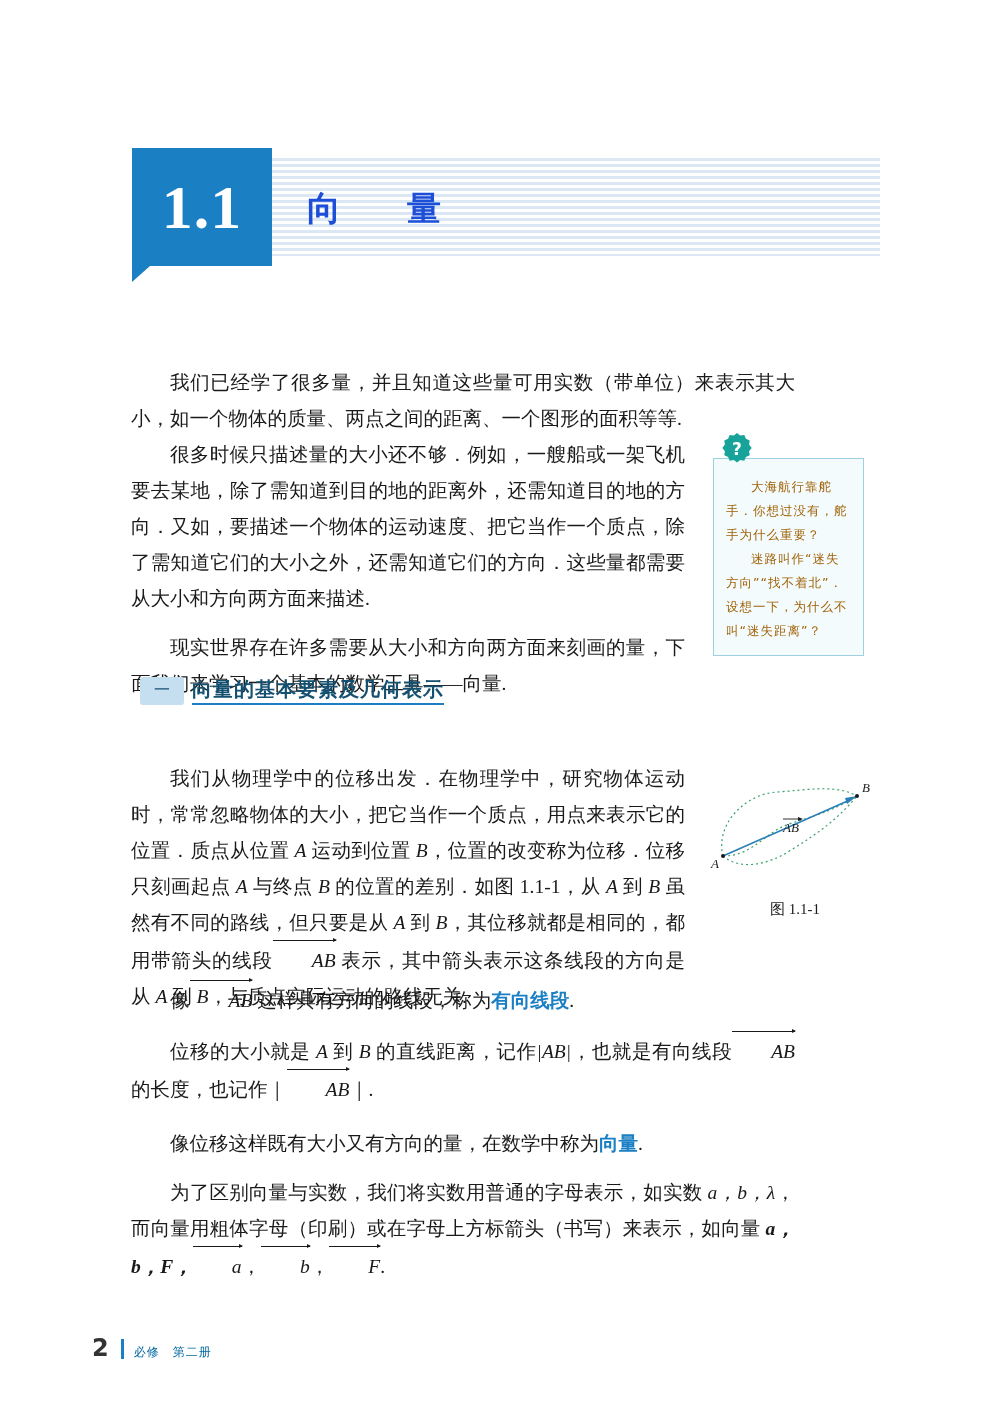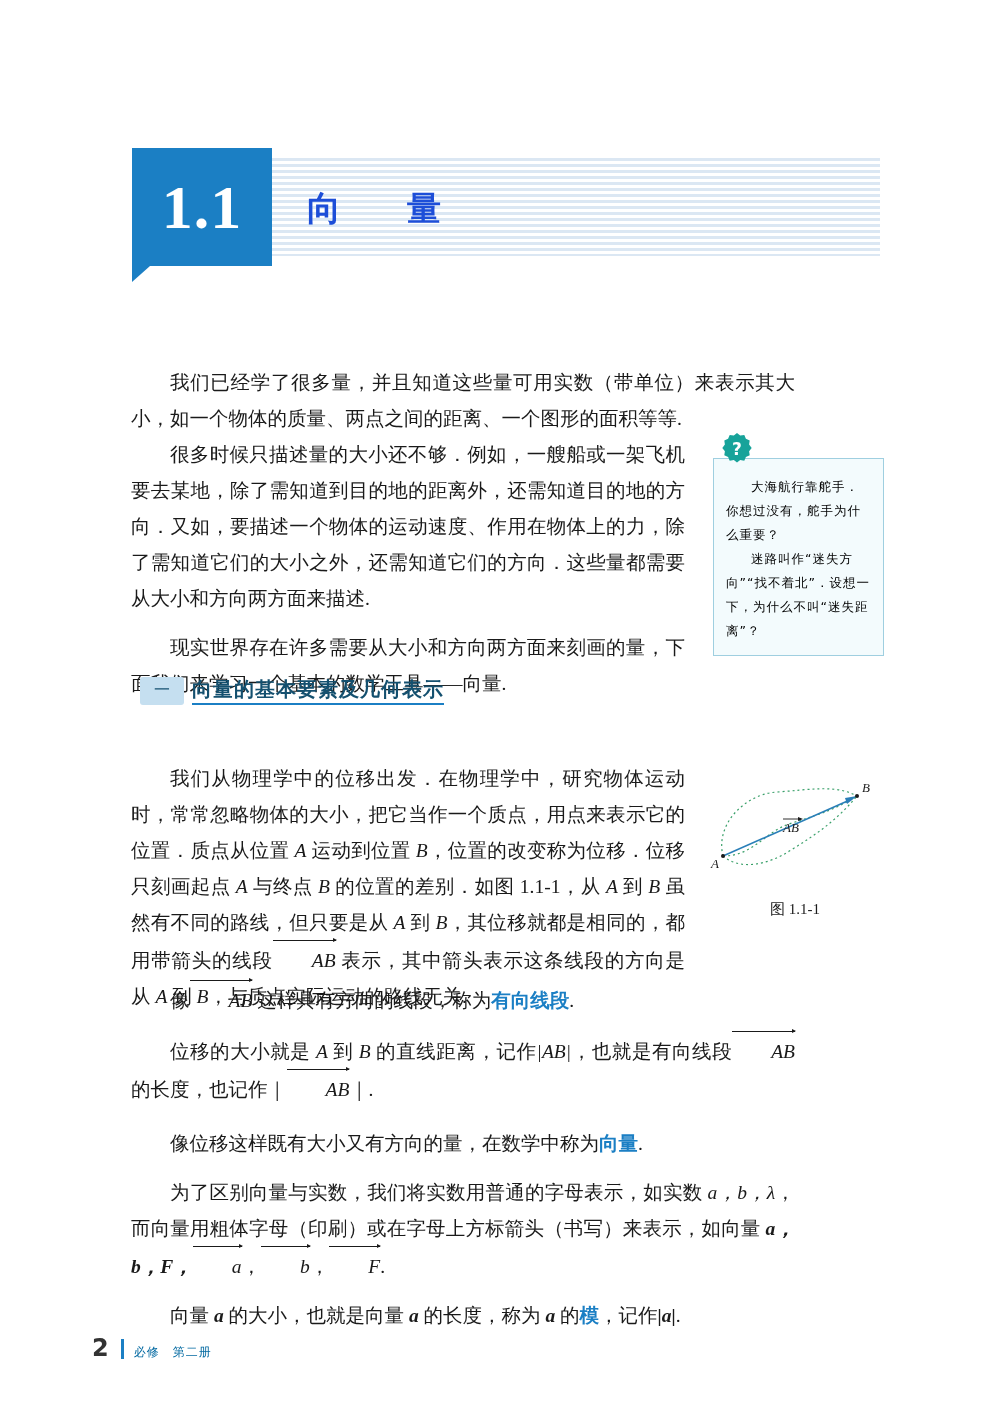--- a/index.html
+++ b/index.html
@@ -107,30 +107,30 @@
     font-size: 19.5px;
     line-height: 36px;
     text-align: justify;
   }
 
   
   .think-box {
     position: absolute;
     left: 713px;
     top: 458px;
-    width: 171px;
+    width: 151px;
     min-height: 190px;
     border: 1px solid #9fcfe0;
     background: #f3fbfd;
     box-sizing: border-box;
     padding: 16px 12px 12px 12px;
     font-family: "DejaVu Sans", "Liberation Sans", sans-serif;
     font-size: 12.5px;
     line-height: 24px;
-    color: #000000;
+    color: #a16207;
     letter-spacing: 1px;
   }
   .think-box p {
     margin: 0;
     text-indent: 2em;
   }
   .q-badge {
     position: absolute;
     left: 720px;
     top: 432px;
@@ -240,21 +240,21 @@
   <div class="chapter-stripes"></div>
   <div class="chapter-number-box">1.1</div>
   <div class="chapter-title">向　量</div>
 </div>
 
 <div class="intro-wide">
   <p class="para">我们已经学了很多量，并且知道这些量可用实数（带单位）来表示其大小，如一个物体的质量、两点之间的距离、一个图形的面积等等.</p>
 </div>
 
 <div class="narrow-block">
-  <p class="para">很多时候只描述量的大小还不够．例如，一艘船或一架飞机要去某地，除了需知道到目的地的距离外，还需知道目的地的方向．又如，要描述一个物体的运动速度、作用在物体上的力，除了需知道它们的大小之外，还需知道它们的方向．这些量都需要从大小和方向两方面来描述.</p>
+  <p class="para">很多时候只描述量的大小还不够．例如，一艘船或一架飞机要去某地，除了需知道到目的地的距离外，还需知道目的地的方向．又如，要描述一个物体的运动速度、把它当作一个质点，除了需知道它们的大小之外，还需知道它们的方向．这些量都需要从大小和方向两方面来描述.</p>
   <p class="para">现实世界存在许多需要从大小和方向两方面来刻画的量，下面我们来学习一个基本的数学工具——向量.</p>
 </div>
 
 <div class="q-badge">
   <svg width="34" height="34" viewBox="0 0 34 34">
     <path d="M17 1 l3.2 2.6 4.1-.6 1.6 3.8 3.8 1.6-.6 4.1L31.7 16l-2.6 3.2.6 4.1-3.8 1.6-1.6 3.8-4.1-.6L17 30.6l-3.2-2.5-4.1.6-1.6-3.8-3.8-1.6.6-4.1L2.3 16l2.6-3.5-.6-4.1 3.8-1.6L9.7 3l4.1.6z" fill="#17a39a"></path>
     <text x="17" y="23" text-anchor="middle" font-family="DejaVu Sans, sans-serif" font-size="17" font-weight="bold" fill="#ffffff">?</text>
   </svg>
 </div>
 
@@ -302,22 +302,19 @@
   </p>
   <p class="para">
     <span>位移的大小就是 </span><span class="mi">A</span><span> 到 </span><span class="mi">B</span><span> 的直线距离，记作</span><span class="mi">|AB|</span><span>，也就是有向线段</span><span class="vecwrap mi"><span class="bar"></span><span>AB</span></span><span> 的长度，也记作</span><span>｜</span><span class="vecwrap mi"><span class="bar"></span><span>AB</span></span><span>｜.</span>
   </p>
   <p class="para" style="margin-top:18px;">
     <span>像位移这样既有大小又有方向的量，在数学中称为</span><span class="hl">向量</span><span>.</span>
   </p>
   <p class="para">
     <span>为了区别向量与实数，我们将实数用普通的字母表示，如实数 </span><span class="mi">a，b，λ</span><span>，而向量用粗体字母（印刷）或在字母上方标箭头（书写）来表示，如向量 </span><span class="bold-it">a，b，F，</span><span class="vecwrap mi"><span class="bar"></span><span>a</span></span>，<span class="vecwrap mi"><span class="bar"></span><span>b</span></span>，<span class="vecwrap mi"><span class="bar"></span><span>F</span></span><span>.</span>
   </p>
-  <p class="para">
-    <span>向量 </span><span class="bold-it">a</span><span> 的大小，也就是向量 </span><span class="bold-it">a</span><span> 的长度，称为 </span><span class="bold-it">a</span><span> 的</span><span class="hl">模</span><span>，记作</span><span class="bold-it">|a|</span><span>.</span>
-  </p>
 </div>
 
 <div class="footer">
   <div class="page-no">2</div>
   <div class="footer-rule"></div>
   <div class="footer-text">必修　第二册</div>
 </div>
 
 </body></html>

